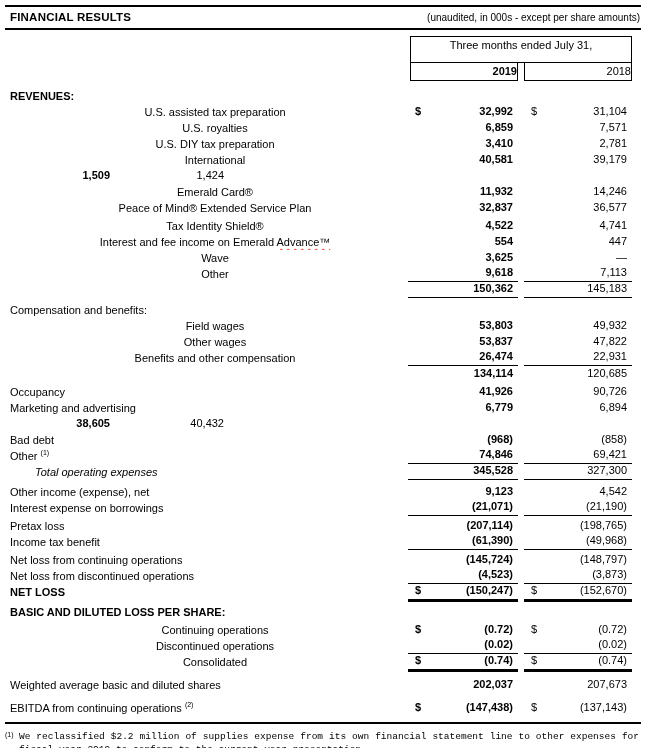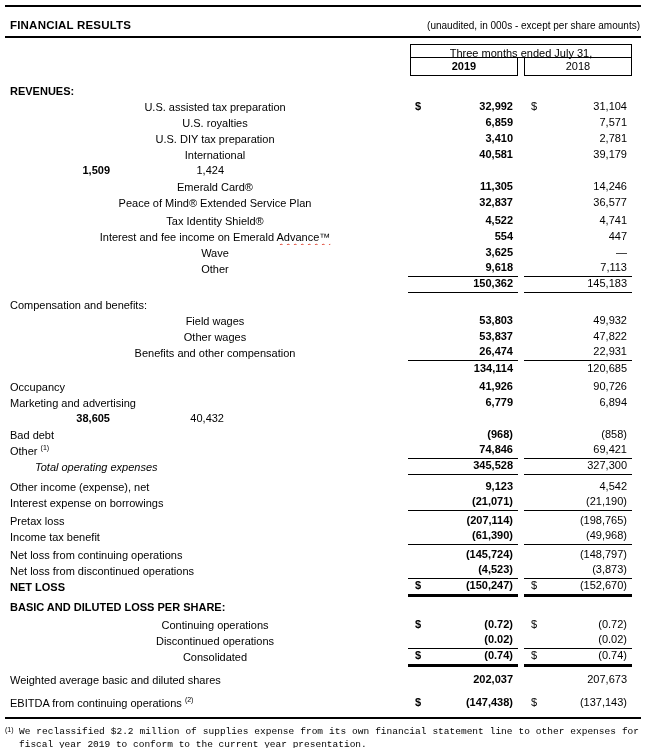--- a/index.html
+++ b/index.html
@@ -6,33 +6,33 @@
   .sheet{
     width:646px;height:748px;box-sizing:border-box;
     padding:5px 5px 0 5px;overflow:hidden;position:relative;
     font-family:"Liberation Sans","DejaVu Sans",sans-serif;
     font-size:11px;color:#000;background:#fff;
   }
   
   .topbar{
     border-top:2px solid #000;border-bottom:2px solid #000;
     display:flex;justify-content:space-between;align-items:flex-end;
-    padding:12px 1px 5px 5px;
+    padding:4px 1px 5px 5px;
   }
   .topbar .title{font-weight:bold;font-size:11.5px;letter-spacing:.2px;}
   .topbar .note{font-size:10px;}
   
   .period-box{
     box-sizing:border-box;width:222px;margin:6px 9px 0 auto;
-    border:1px solid #000;text-align:center;height:14px;line-height:17px;
+    border:1px solid #000;text-align:center;height:27px;line-height:17px;
   }
   .years{width:222px;margin:-1px 9px 0 auto;display:flex;gap:6px;}
   .year{
     box-sizing:border-box;flex:0 0 108px;border:1px solid #000;
-    text-align:center;height:19px;line-height:17px;
+    text-align:right;height:19px;line-height:17px;
   }
   .year.b{font-weight:bold;}
   
   .rows{margin-top:7px;}
   .row{display:flex;align-items:flex-end;height:16px;line-height:15px;white-space:nowrap;}
   .label{flex:1;padding-left:5px;overflow:hidden;}
   .label.ind1{padding-left:17px;text-align:center;}
   .label.ind2{padding-left:30px;font-style:italic;}
   .label.b{font-weight:bold;}
   .lbl-sup{font-size:7px;vertical-align:super;}
@@ -144,21 +144,21 @@
     <div class="cell c2">
           <span class="dollar"></span>
           <span class="val">1,424</span>
         </div>
   </div>
 
   <div class="row">
     <div class="label ind1"><span class="lbl-text">Emerald Card®</span><span class="wavy lbl-wavy"></span><span class="lbl-sup"></span></div>
     <div class="cell c1">
           <span class="dollar"></span>
-          <span class="val">11,305</span>
+          <span class="val">11,932</span>
         </div>
     <div class="cell c2">
           <span class="dollar"></span>
           <span class="val">14,246</span>
         </div>
   </div>
 
   <div class="row">
     <div class="label ind1"><span class="lbl-text">Peace of Mind® Extended Service Plan</span><span class="wavy lbl-wavy"></span><span class="lbl-sup"></span></div>
     <div class="cell c1">

